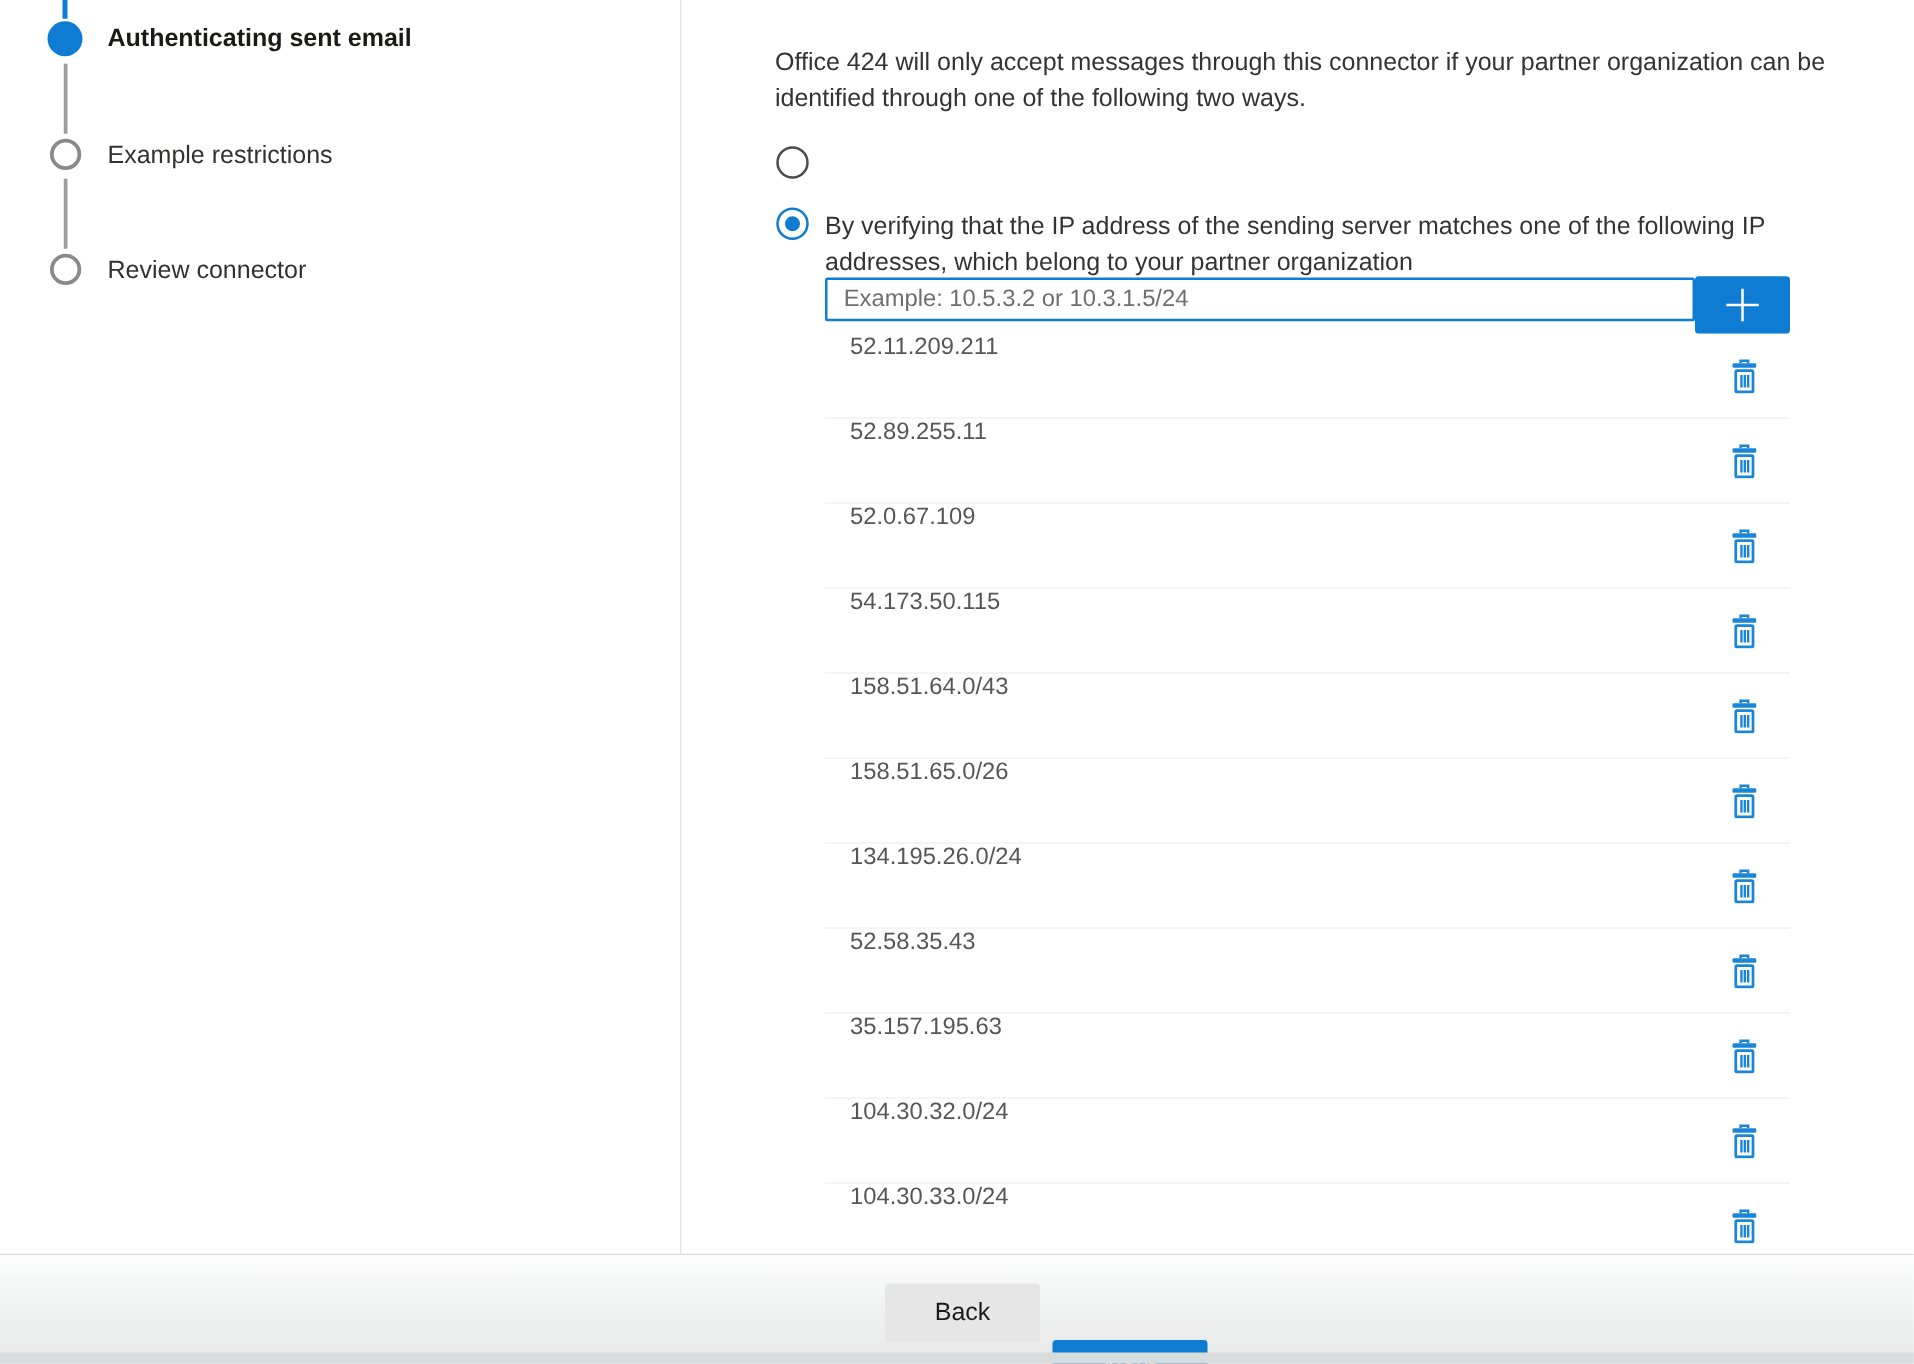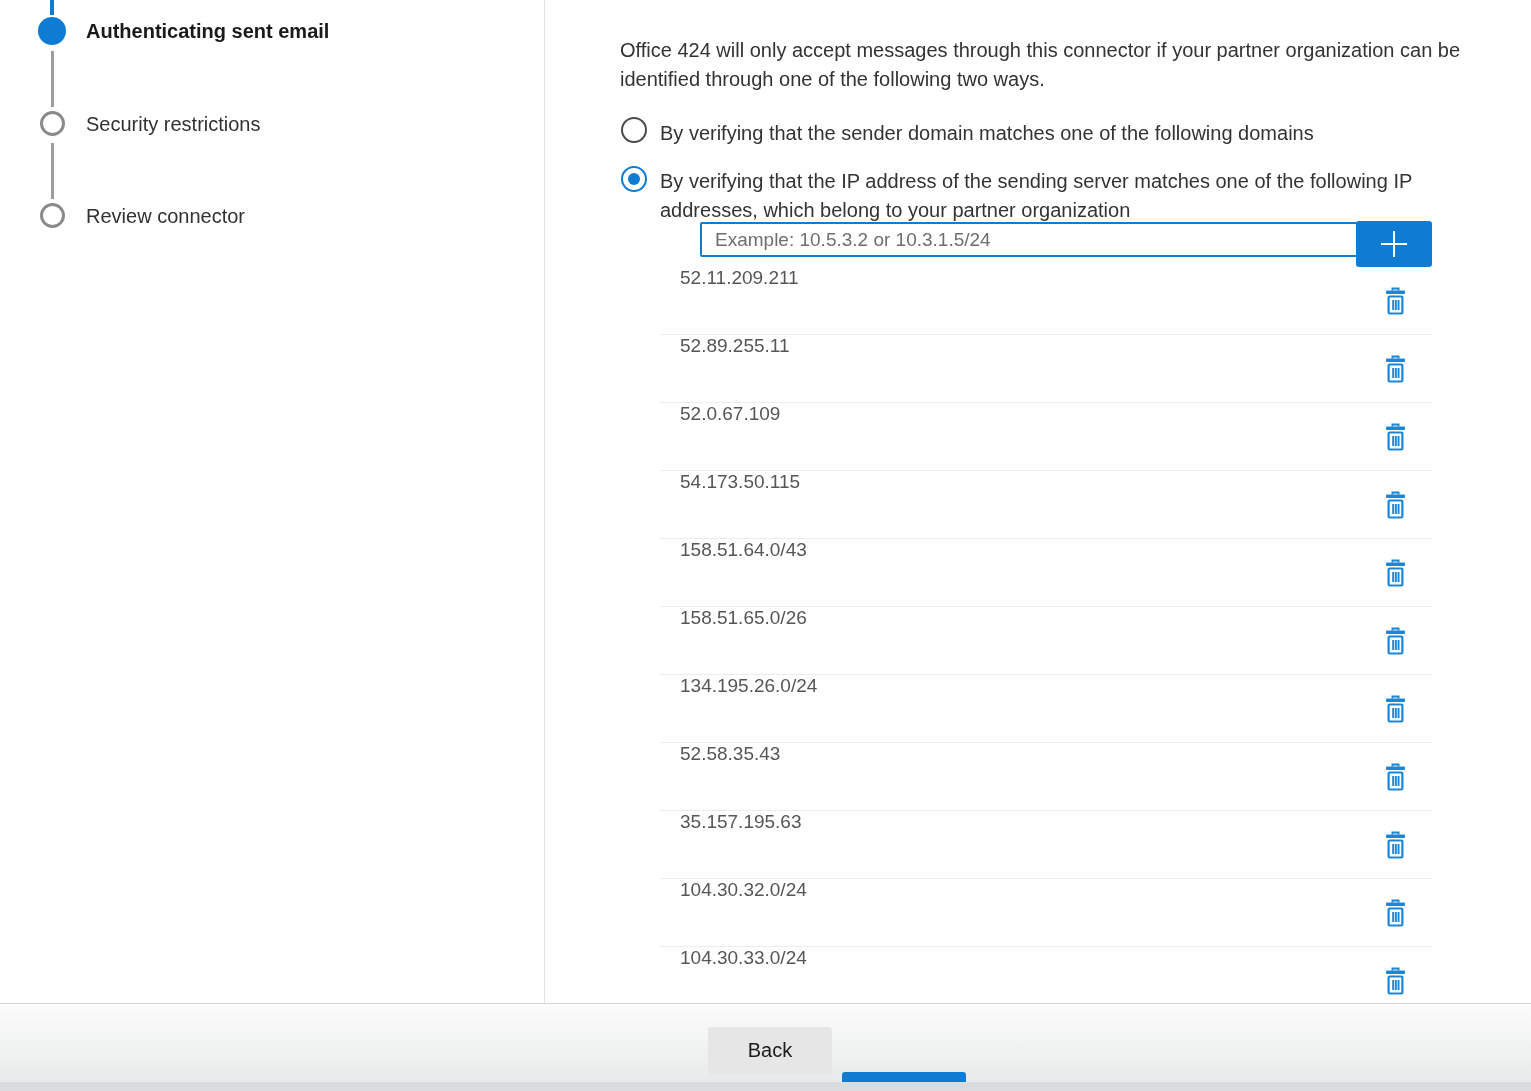--- a/index.html
+++ b/index.html
@@ -42,21 +42,21 @@
   .radio-dot { position: absolute; left: 5px; top: 5px; width: 12px; height: 12px; border-radius: 50%; background: #0f7cd4; }
 
   .radio-label { position: absolute; left: 114px; font-size: 20px; line-height: 29px; color: #333333; cursor: pointer; }
   .radio-label.r1 { top: 119px; width: 840px; }
   .radio-label.r2 { top: 167px; width: 820px; }
 
   .ip-input {
     position: absolute; left: 114px; top: 222px; width: 696px; height: 35px;
     box-sizing: border-box; border: 2px solid #0f7cd4; border-radius: 2px;
     font-family: "Liberation Sans", sans-serif; font-size: 19px; color: #333;
-    padding: 0 0 0 13px; outline: none; margin-left: 40px;
+    padding: 0 0 0 13px; outline: none;
   }
   .ip-input::placeholder { color: #6e6e6e; opacity: 1; }
   .add-btn {
     position: absolute; left: 810px; top: 221px; width: 76px; height: 46px;
     background: #0f7cd4; border: none; border-radius: 3px; cursor: pointer;
     display: flex; align-items: center; justify-content: center; padding: 0;
   }
 
   .ip-list { position: absolute; left: 114px; top: 267px; width: 772px; }
   .ip-row {
@@ -89,31 +89,30 @@
 
   <aside class="stepper-pane">
     <div class="rail-top"></div>
     <div class="rail-seg s1"></div>
     <div class="rail-seg s2"></div>
 
     <span class="step-circle current"></span>
     <span class="step-label current">Authenticating sent email</span>
 
     <span class="step-circle upcoming sec"></span>
-    <span class="step-label sec">Security restrictions</span>
+    <span class="step-label sec">Example restrictions</span>
 
     <span class="step-circle upcoming rev"></span>
     <span class="step-label rev">Review connector</span>
   </aside>
 
   <section class="content">
     <p class="intro">Office 424 will only accept messages through this connector if your partner organization can be identified through one of the following two ways.</p>
 
     <span class="radio-ring unselected"></span>
-    <label class="radio-label r1">By verifying that the sender domain matches one of the following domains</label>
 
     <span class="radio-ring selected">
       <span class="radio-dot"></span>
     </span>
     <label class="radio-label r2">By verifying that the IP address of the sending server matches one of the following IP addresses, which belong to your partner organization</label>
 
     <input class="ip-input" type="text" placeholder="Example: 10.5.3.2 or 10.3.1.5/24" style="">
 
     <button class="add-btn">
       <svg width="32" height="32" viewBox="0 0 32 32">

